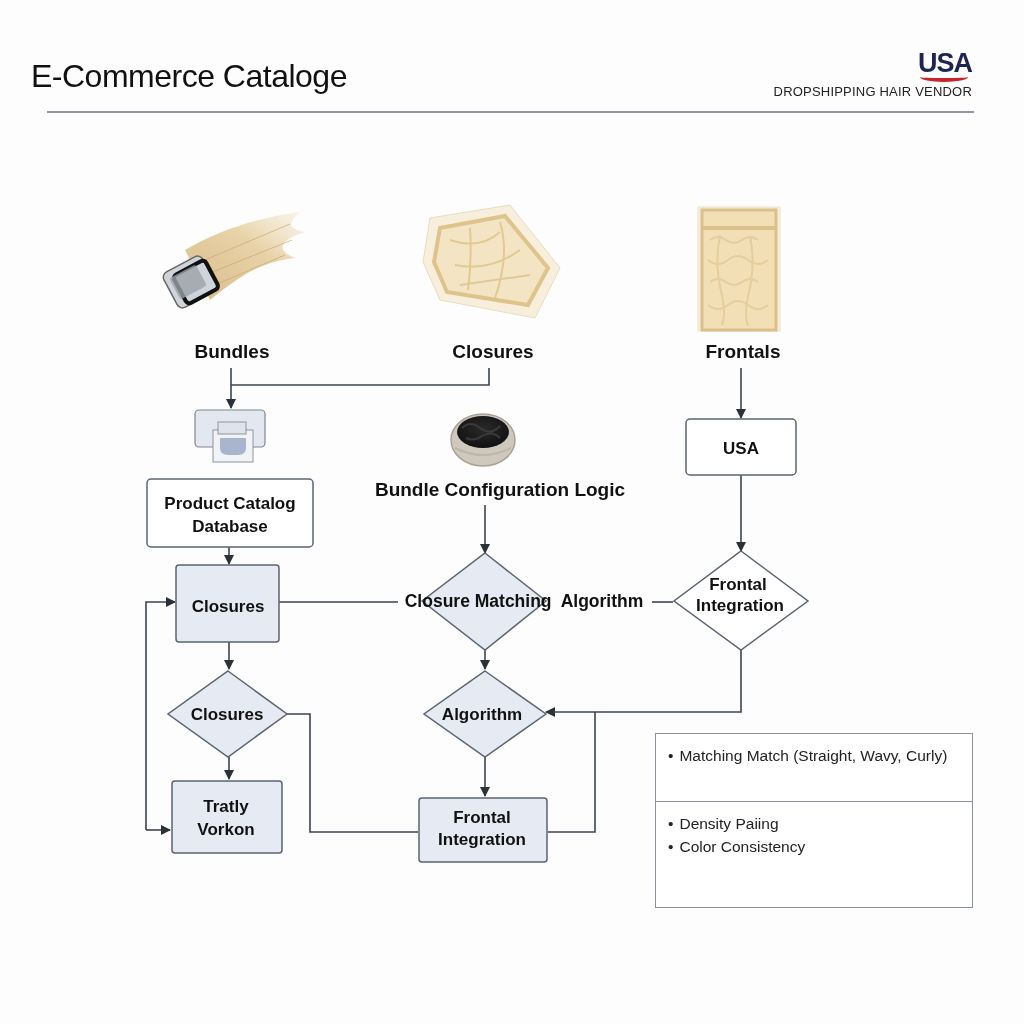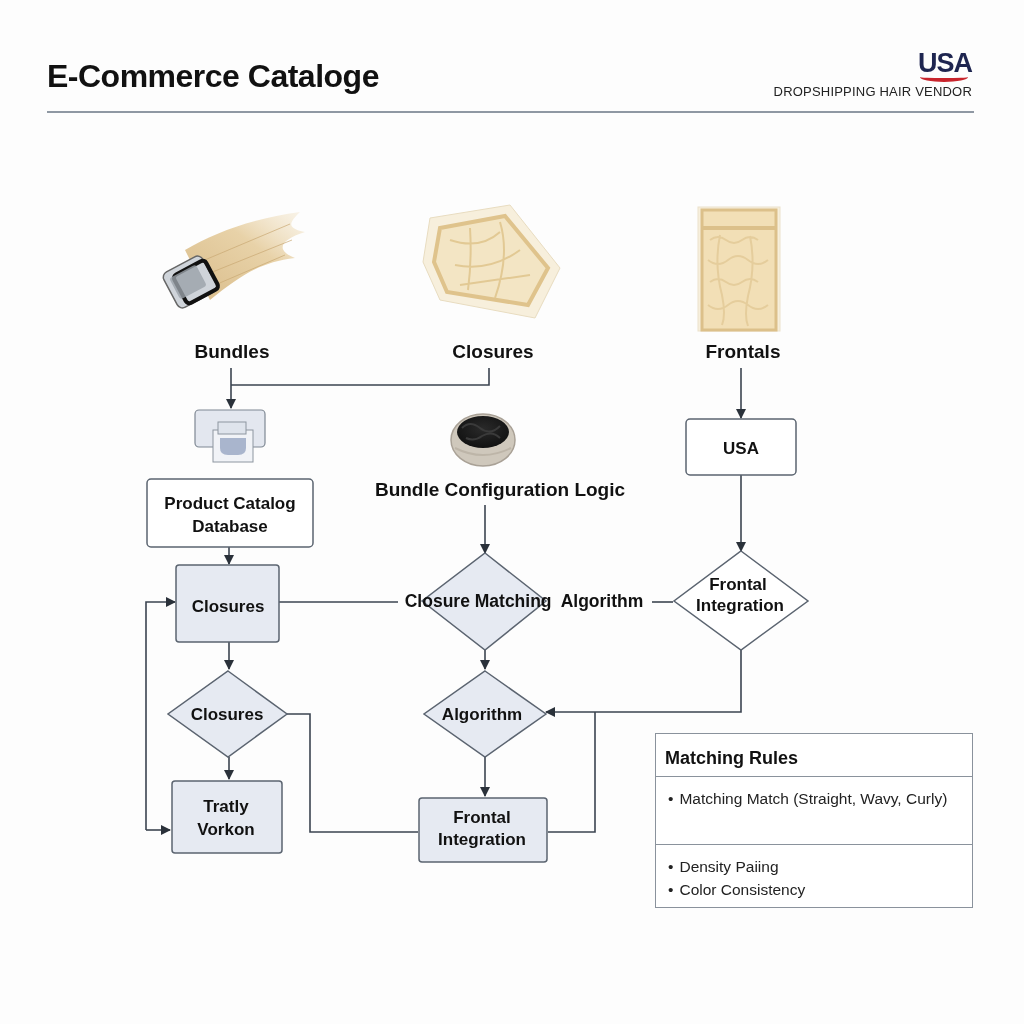--- a/index.html
+++ b/index.html
@@ -4,22 +4,22 @@
 <style>
   html, body { margin: 0; padding: 0; }
   body {
     width: 1024px; height: 1024px; overflow: hidden;
     background: #fdfdfd;
     font-family: "Liberation Sans", sans-serif;
     color: #111;
     position: relative;
   }
   .title {
-    position: absolute; left: 47px; top: 58px;
-    font-size: 32px; font-weight: bold; letter-spacing: -0.5px;
+    position: absolute; left: 31px; top: 58px;
+    font-size: 32px; font-weight: normal; letter-spacing: -0.5px;
     color: #111;
   }
   .brand {
     position: absolute; right: 52px; top: 48px; text-align: right;
   }
   .brand-logo {
     position: relative; display: inline-block;
     font-size: 27px; font-weight: bold; color: #1e2550; letter-spacing: -1px;
     line-height: 30px;
   }
@@ -191,21 +191,20 @@
   </g>
 
   <g>
     <rect class="box-blue" x="419" y="798" width="128" height="64" rx="3"></rect>
     <text class="lbl node-text" x="482" y="823" text-anchor="middle">Frontal</text>
     <text class="lbl node-text" x="482" y="845" text-anchor="middle">Integration</text>
   </g>
 </svg>
 
 <div class="rules">
-  <div class="rules-head">Matching Rules</div>
   <div class="rules-sec s1">
     <div class="rules-item">Matching Match (Straight, Wavy, Curly)</div>
   </div>
   <div class="rules-sec s2">
     <div class="rules-item">Density Paiing</div>
     <div class="rules-item">Color Consistency</div>
   </div>
 </div>
 
 </body></html>

